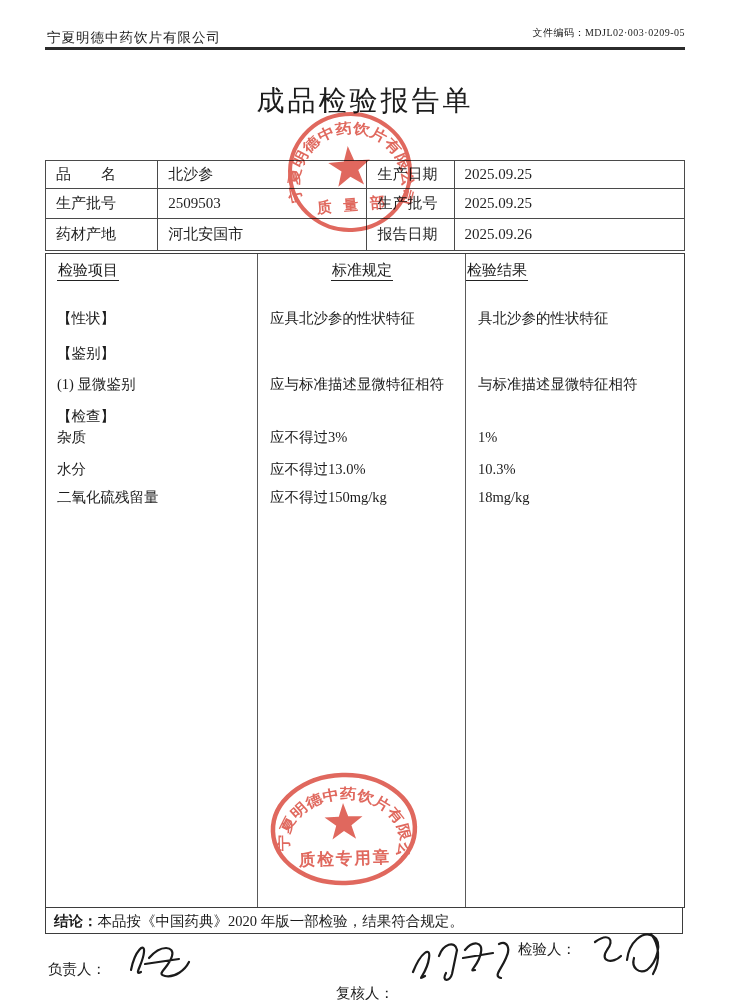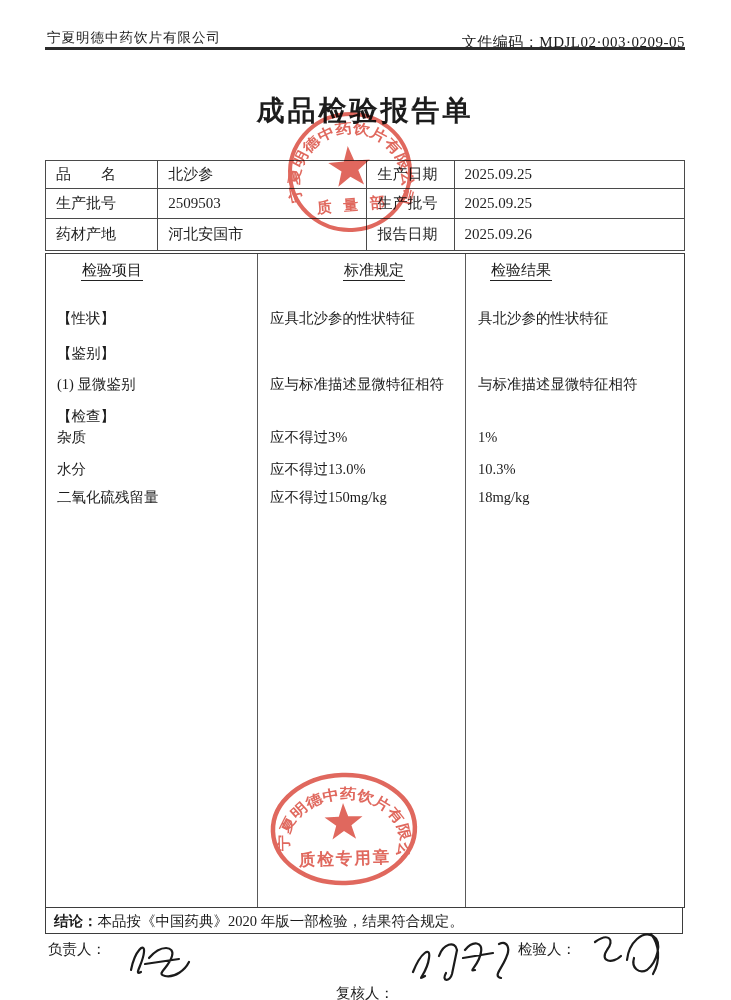--- a/index.html
+++ b/index.html
@@ -2,57 +2,57 @@
 <html><head>
 <meta charset="utf-8">
 <style>
   html,body{margin:0;padding:0;}
   body{
     width:731px;height:1000px;background:#ffffff;position:relative;
     font-family:"Liberation Serif","DejaVu Serif",serif;
     color:#1c1c1c;overflow:hidden;
   }
   .hdr-left{position:absolute;left:47px;top:29px;font-size:13.5px;letter-spacing:1px;}
-  .hdr-right{position:absolute;right:46px;top:33px;font-size:15px;letter-spacing:.5px;}
+  .hdr-right{position:absolute;right:46px;top:26px;font-size:10px;letter-spacing:.5px;}
   .hdr-rule{position:absolute;left:45px;top:47px;width:640px;height:2.5px;background:#2b2b2b;}
   .doc-title{
-    position:absolute;left:45px;top:92px;width:640px;text-align:center;
-    font-size:28px;font-weight:bold;letter-spacing:3px;
+    position:absolute;left:45px;top:82px;width:640px;text-align:center;
+    font-size:28px;font-weight:normal;letter-spacing:3px;
   }
   
   table.info{
     position:absolute;left:45px;top:132px;width:640px;
     border-collapse:collapse;table-layout:fixed;font-size:15px;margin-top:28px;
   }
   table.info td{border:1px solid #4a4a4a;padding:0 0 0 10px;color:#1f1f1f;}
   table.info tr.r1 td{height:27px;}
   table.info tr.r2 td{height:29px;}
   table.info tr.r3 td{height:31px;}
   table.info tr.r4 td{height:30px;}
   
   .results{
     position:absolute;left:45px;top:253px;width:638px;height:653px;
     border:1px solid #3d3d3d;font-size:14.5px;
   }
   .vline{position:absolute;top:0;bottom:0;width:1px;background:#5a5a5a;}
   .vl1{left:211px;} .vl2{left:419px;}
   .res-head{position:absolute;top:5px;height:22px;line-height:22px;}
-  .res-head span{border-bottom:1px solid #222;padding:0 1px 2px 1px;font-size:15px;margin-left:24px;}
+  .res-head span{border-bottom:1px solid #222;padding:0 1px 2px 1px;font-size:15px;}
   .rh1{left:11px;} .rh2{left:212px;width:208px;text-align:center;} .rh3{left:420px;width:218px;text-align:left;}
   .rline{position:absolute;height:20px;line-height:20px;white-space:nowrap;}
   .c-item{left:11px;} .c-std{left:224px;} .c-res{left:432px;}
   
   .conclusion{
     position:absolute;left:45px;top:907px;width:638px;height:27px;
     border:1px solid #3d3d3d;line-height:27px;font-size:14.5px;padding-left:8px;box-sizing:border-box;
   }
   .conclusion .lbl{font-weight:bold;text-align:right;}
   .signrow{position:absolute;left:45px;top:938px;width:640px;height:60px;font-size:14.5px;}
   .sig-label{position:absolute;top:2px;}
-  .sl1{left:3px;} .sl2{left:291px;margin-top:44px;} .sl3{left:473px;}
+  .sl1{left:3px;margin-top:20px;} .sl2{left:291px;margin-top:44px;} .sl3{left:473px;}
   .sig-svg{position:absolute;}
   .sg1{left:70px;top:-6px;} .sg2{left:360px;top:-12px;} .sg3{left:540px;top:-14px;}
   .sig-svg path{stroke:#1b1b1b;stroke-width:2.2;fill:none;stroke-linecap:round;stroke-linejoin:round;}
   
   .stamp{position:absolute;mix-blend-mode:multiply;opacity:.82;}
   .stamp-top{left:284px;top:108px;transform:rotate(-5deg);}
   .stamp-bottom{left:268px;top:771px;transform:rotate(-2deg);}
   .stamp text{font-family:"Liberation Serif","DejaVu Serif",serif;font-weight:bold;}
 </style>
 </head>

